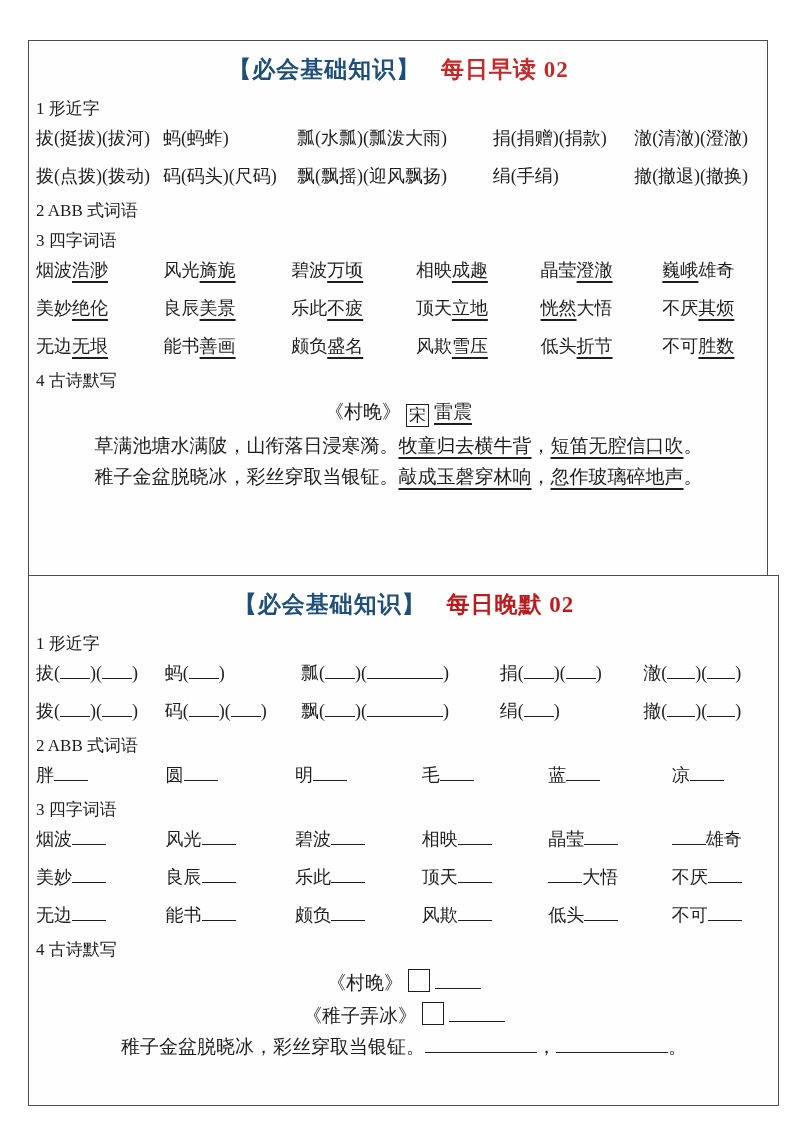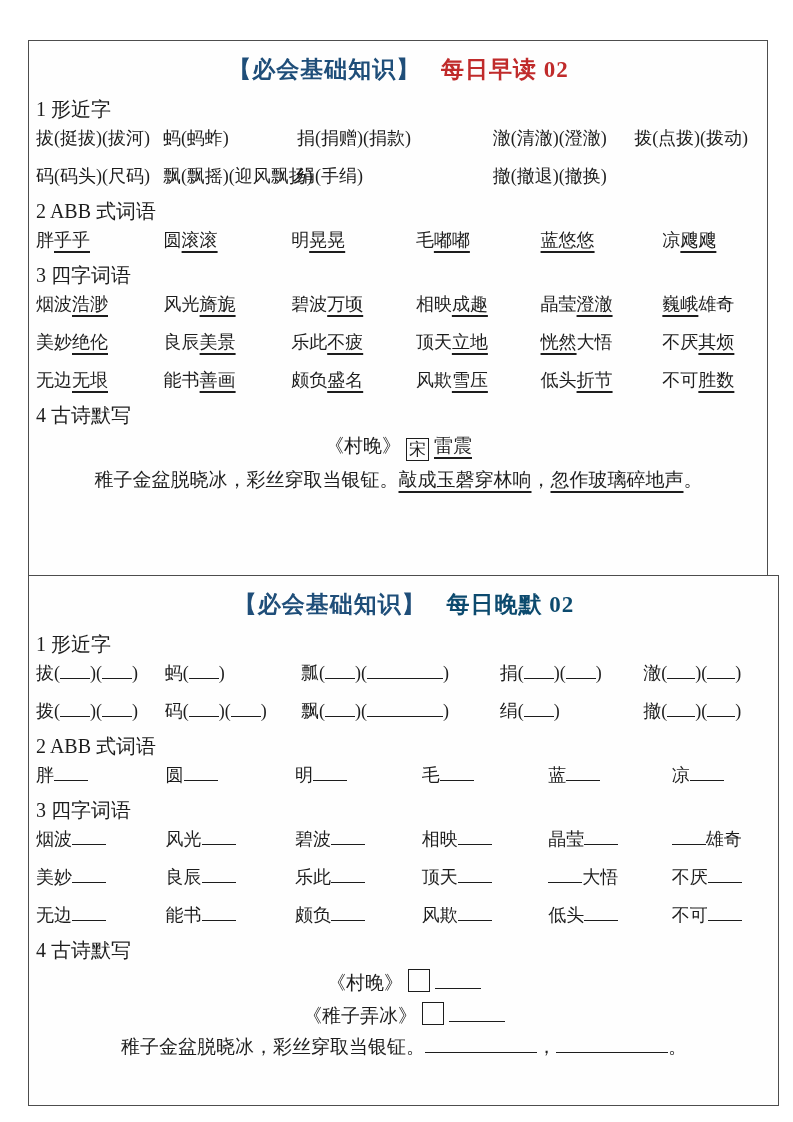--- a/index.html
+++ b/index.html
@@ -30,21 +30,21 @@
     margin: 8px 0 12px 0;
     text-align: center;
     font-size: 23px;
     font-weight: bold;
     line-height: 30px;
     letter-spacing: 1px;
   }
   .t-session { margin-left: 14px; }
 
   .sec-heading {
-    font-size: 20px;
+    font-size: 17px;
     line-height: 24px;
     margin: 6px 0 5px 0;
   }
 
   .grid {
     display: grid;
     row-gap: 13px;
     margin: 3px 0 10px 0;
     font-size: 18px;
     line-height: 25px;
@@ -94,38 +94,31 @@
   <section class="panel panel-morning">
     <h1 class="title">
       <span class="t-bracket" style="color: rgb(31, 78, 121);">【必会基础知识】</span>
       <span class="t-session" style="color: rgb(192, 43, 43);">每日早读 02</span>
     </h1>
 
     <div class="sec-heading">1 形近字</div>
     <div class="grid grid5">
         <div class="cell"><span>拔(挺拔)(拔河)</span></div>
         <div class="cell"><span>蚂(蚂蚱)</span></div>
+        <div class="cell"><span>瓢(水瓢)(瓢泼大雨)</span></div>
         <div class="cell"><span>捐(捐赠)(捐款)</span></div>
         <div class="cell"><span>澈(清澈)(澄澈)</span></div>
         <div class="cell"><span>拨(点拨)(拨动)</span></div>
         <div class="cell"><span>码(码头)(尺码)</span></div>
         <div class="cell"><span>飘(飘摇)(迎风飘扬)</span></div>
         <div class="cell"><span>绢(手绢)</span></div>
         <div class="cell"><span>撤(撤退)(撤换)</span></div>
       </div>
 
     <div class="sec-heading">2 ABB 式词语</div>
-    <div class="grid grid6">
-        <div class="cell"><span>胖</span><span class="u">乎乎</span></div>
-        <div class="cell"><span>圆</span><span class="u">滚滚</span></div>
-        <div class="cell"><span>明</span><span class="u">晃晃</span></div>
-        <div class="cell"><span>毛</span><span class="u">嘟嘟</span></div>
-        <div class="cell"><span class="u">蓝悠悠</span></div>
-        <div class="cell"><span>凉</span><span class="u">飕飕</span></div>
-      </div>
 
     <div class="sec-heading">3 四字词语</div>
     <div class="grid grid6">
         <div class="cell"><span>烟波</span><span class="u">浩渺</span></div>
         <div class="cell"><span>风光</span><span class="u">旖旎</span></div>
         <div class="cell"><span>碧波</span><span class="u">万顷</span></div>
         <div class="cell"><span>相映</span><span class="u">成趣</span></div>
         <div class="cell"><span>晶莹</span><span class="u">澄澈</span></div>
         <div class="cell"><span class="u">巍峨</span><span>雄奇</span></div>
         <div class="cell"><span>美妙</span><span class="u">绝伦</span></div>
@@ -137,27 +130,28 @@
         <div class="cell"><span>无边</span><span class="u">无垠</span></div>
         <div class="cell"><span>能书</span><span class="u">善画</span></div>
         <div class="cell"><span>颇负</span><span class="u">盛名</span></div>
         <div class="cell"><span>风欺</span><span class="u">雪压</span></div>
         <div class="cell"><span>低头</span><span class="u">折节</span></div>
         <div class="cell"><span>不可</span><span class="u">胜数</span></div>
       </div>
 
     <div class="sec-heading">4 古诗默写</div>
     <div class="poem-line"><span>《村晚》</span><span class="charbox">宋</span><span class="u">雷震</span></div>
+    <div class="poem-line"><span>草满池塘水满陂，山衔落日浸寒漪。</span><span class="u">牧童归去横牛背</span><span>，</span><span class="u">短笛无腔信口吹</span><span>。</span></div>
     <div class="poem-line"><span>稚子金盆脱晓冰，彩丝穿取当银钲。</span><span class="u">敲成玉磬穿林响</span><span>，</span><span class="u">忽作玻璃碎地声</span><span>。</span></div>
   </section>
 
   <section class="panel panel-evening">
     <h1 class="title">
       <span class="t-bracket" style="color: rgb(31, 78, 121);">【必会基础知识】</span>
-      <span class="t-session" style="color: #0c4a6e; text-align: right;">每日晚默 02</span>
+      <span class="t-session" style="color: #b91c1c; text-align: right;">每日晚默 02</span>
     </h1>
 
     <div class="sec-heading">1 形近字</div>
     <div class="grid grid5">
         <div class="cell"><span>拔(</span><span class="blank" style="width: 30px;"></span><span>)(</span><span class="blank" style="width: 30px;"></span><span>)</span></div>
         <div class="cell"><span>蚂(</span><span class="blank" style="width: 30px;"></span><span>)</span></div>
         <div class="cell"><span>瓢(</span><span class="blank" style="width: 30px;"></span><span>)(</span><span class="blank" style="width: 76px;"></span><span>)</span></div>
         <div class="cell"><span>捐(</span><span class="blank" style="width: 30px;"></span><span>)(</span><span class="blank" style="width: 30px;"></span><span>)</span></div>
         <div class="cell"><span>澈(</span><span class="blank" style="width: 28px;"></span><span>)(</span><span class="blank" style="width: 28px;"></span><span>)</span></div>
         <div class="cell"><span>拨(</span><span class="blank" style="width: 30px;"></span><span>)(</span><span class="blank" style="width: 30px;"></span><span>)</span></div>

